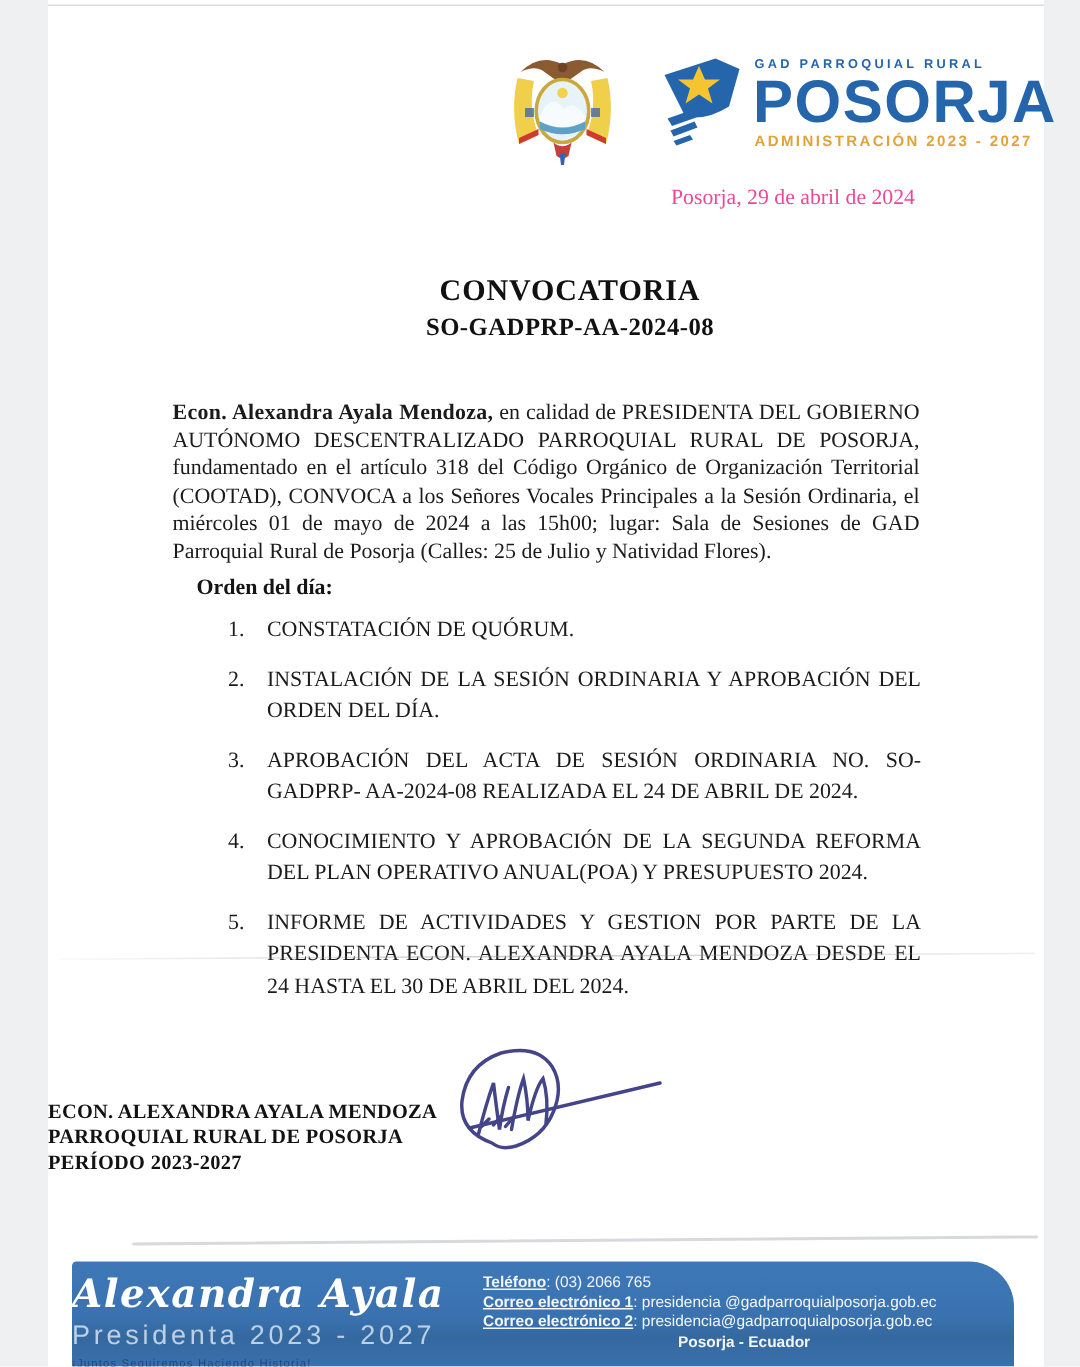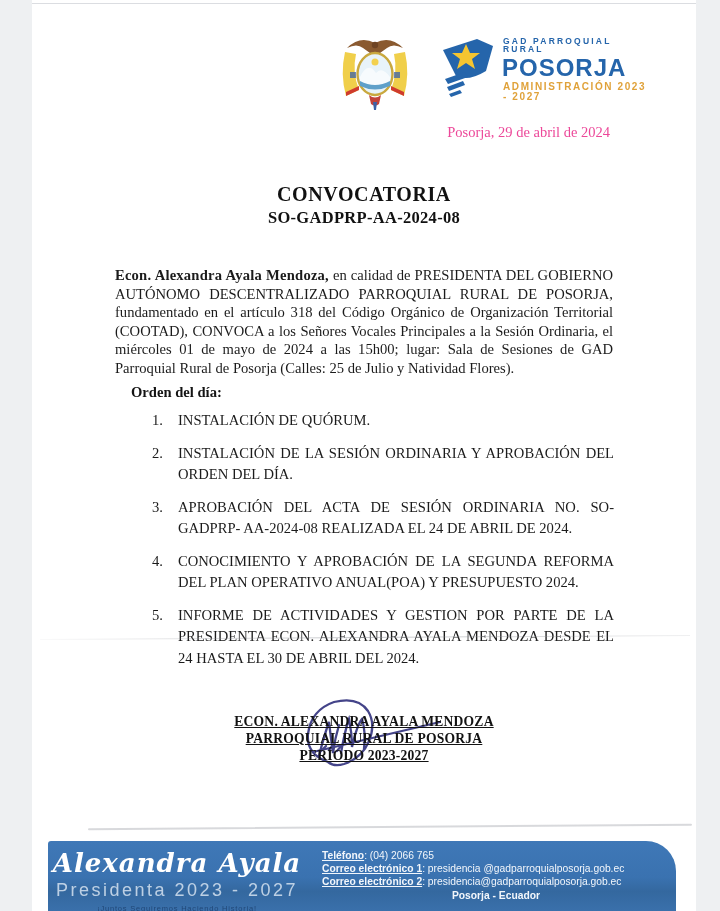--- a/index.html
+++ b/index.html
@@ -15,59 +15,59 @@
   }
   .abs{position:absolute;}
   .top-scan-line{left:0;top:3px;width:664px;height:1px;background:rgba(195,198,205,.6);}
 
   
   #coat{left:301px;top:32px;width:84px;height:82px;}
   #logo{left:403px;top:36px;width:214px;height:66px;display:flex;align-items:center;}
   #logo .shield{width:62px;height:64px;flex:0 0 auto;margin-right:6px;}
   #logo .words{display:flex;flex-direction:column;font-family:"Liberation Sans",sans-serif;line-height:1;}
   .logo-top{font-size:8.5px;font-weight:bold;letter-spacing:2.2px;color:#2565ab;margin-bottom:2px;}
-  .logo-name{font-size:24px;font-weight:bold;letter-spacing:1px;color:#2565ab;margin:0 0 2px -1px;}
+  .logo-name{font-size:40px;font-weight:bold;letter-spacing:1px;color:#2565ab;margin:0 0 2px -1px;}
   .logo-admin{font-size:10px;font-weight:bold;letter-spacing:1.6px;color:#e0a23a;}
 
   
   #date-line{top:124px;right:86px;font-size:14.5px;color:#ec4899;}
-  #title-block{top:183px;left:0;width:664px;text-align:center;color:#111;}
+  #title-block{top:183px;left:0;width:664px;text-align:center;color:#111;padding-left:16px;}
   #title-line1{font-size:20px;font-weight:bold;letter-spacing:.6px;margin:0;}
   #title-line2{font-size:16.5px;font-weight:bold;letter-spacing:.3px;margin:2px 0 0 0;}
 
   
   #intro{top:266px;left:83px;width:498px;font-size:14.6px;line-height:18.6px;
     text-align:justify;color:#1b1b1b;}
   #intro b{letter-spacing:.2px;}
   #agenda-heading{top:384px;left:83px;font-size:14.6px;font-weight:bold;color:#141414;margin-left:16px;}
   #agenda{top:410px;left:120px;width:462px;color:#1b1b1b;}
   .agenda-item{display:flex;margin-bottom:11px;font-size:14.6px;line-height:21.5px;}
   .agenda-item .num{flex:0 0 26px;}
   .agenda-item .txt{flex:1;text-align:justify;}
 
   .fold-line{left:8px;top:637px;width:650px;height:1px;
     background:linear-gradient(90deg,rgba(150,152,158,.05),rgba(140,143,150,.5),rgba(150,152,158,.15));
     transform:rotate(-.35deg);}
 
   
   #signature-svg{left:256px;top:694px;width:178px;height:82px;}
-  #sig-block{top:713px;left:0;width:664px;text-align:center;color:#121212;text-decoration:underline;}
+  #sig-block{top:732px;left:0;width:664px;text-align:left;color:#121212;}
   #sig-block div{font-size:13.6px;font-weight:bold;line-height:17px;letter-spacing:.2px;}
 
   .pre-footer-streak{left:56px;top:826px;width:604px;height:2px;
     background:rgba(125,130,140,.30);transform:rotate(-.45deg);border-radius:2px;}
 
   
   #footer-band{
     left:16px;top:841px;width:628px;height:70px;
     background:linear-gradient(180deg,#3f78b7 0%,#3a72b0 52%,#34689f 72%,#3a70ab 100%);
     border-top-right-radius:30px;border-top-left-radius:3px;
     display:flex;color:#fff;
   }
-  #footer-left{flex:0 0 258px;text-align:center;padding-top:7px;}
+  #footer-left{flex:0 0 258px;padding-top:7px;}
   .script-name{font-family:"DejaVu Serif",serif;font-style:italic;font-weight:bold;
     font-size:26px;line-height:30px;color:#ffffff;letter-spacing:1px;}
   .footer-role{font-family:"Liberation Sans",sans-serif;font-size:18px;letter-spacing:2.5px;
     color:rgba(213,226,240,.85);margin-top:2px;}
   .footer-tagline{font-family:"Liberation Sans",sans-serif;font-size:7.5px;letter-spacing:.8px;
     color:rgba(25,60,105,.78);margin-top:3px;}
   #footer-right{flex:1;padding:8px 6px 0 16px;font-family:"Liberation Sans",sans-serif;
     font-size:10.3px;line-height:13px;color:#f2f6fb;}
   .contact-row .lbl{font-weight:bold;text-decoration:underline;}
   .footer-location{text-align:center;font-weight:bold;margin-top:1px;}
@@ -116,21 +116,21 @@
     <div id="title-line1">CONVOCATORIA</div>
     <div id="title-line2">SO-GADPRP-AA-2024-08</div>
   </div>
 
   <div id="intro" class="abs"><b>Econ. Alexandra Ayala Mendoza,</b><span> en calidad de PRESIDENTA DEL GOBIERNO AUTÓNOMO DESCENTRALIZADO PARROQUIAL RURAL DE POSORJA, fundamentado en el artículo 318 del Código Orgánico de Organización Territorial (COOTAD), CONVOCA a los Señores Vocales Principales a la Sesión Ordinaria, el miércoles 01 de mayo de 2024 a las 15h00; lugar: Sala de Sesiones de GAD Parroquial Rural de Posorja (Calles: 25 de Julio y Natividad Flores).</span></div>
 
   <div id="agenda-heading" class="abs">Orden del día:</div>
   <div id="agenda" class="abs">
     <div class="agenda-item">
       <span class="num">1.</span>
-      <span class="txt">INSTALACIÓN DE QUÓRUM.</span>
+      <span class="txt">CONSTATACIÓN DE QUÓRUM.</span>
     </div>
     <div class="agenda-item">
       <span class="num">2.</span>
       <span class="txt">INSTALACIÓN DE LA SESIÓN ORDINARIA Y APROBACIÓN DEL ORDEN DEL DÍA.</span>
     </div>
     <div class="agenda-item">
       <span class="num">3.</span>
       <span class="txt">APROBACIÓN DEL ACTA DE SESIÓN ORDINARIA NO. SO-GADPRP- AA-2024-08 REALIZADA EL 24 DE ABRIL DE 2024.</span>
     </div>
     <div class="agenda-item">
@@ -163,19 +163,19 @@
 
   <div class="abs pre-footer-streak"></div>
 
   <div id="footer-band" class="abs">
     <div id="footer-left">
       <div class="script-name">Alexandra Ayala</div>
       <div class="footer-role">Presidenta 2023 - 2027</div>
       <div class="footer-tagline">¡Juntos Seguiremos Haciendo Historia!</div>
     </div>
     <div id="footer-right">
-      <div class="contact-row"><span class="lbl">Teléfono</span><span>: (04) 2066 765</span></div>
+      <div class="contact-row"><span class="lbl">Teléfono</span><span>: (03) 2066 765</span></div>
       <div class="contact-row"><span class="lbl">Correo electrónico 1</span><span>: presidencia @gadparroquialposorja.gob.ec</span></div>
       <div class="contact-row"><span class="lbl">Correo electrónico 2</span><span>: presidencia@gadparroquialposorja.gob.ec</span></div>
       <div class="footer-location">Posorja - Ecuador</div>
     </div>
   </div>
 </div>
 
 </body></html>

